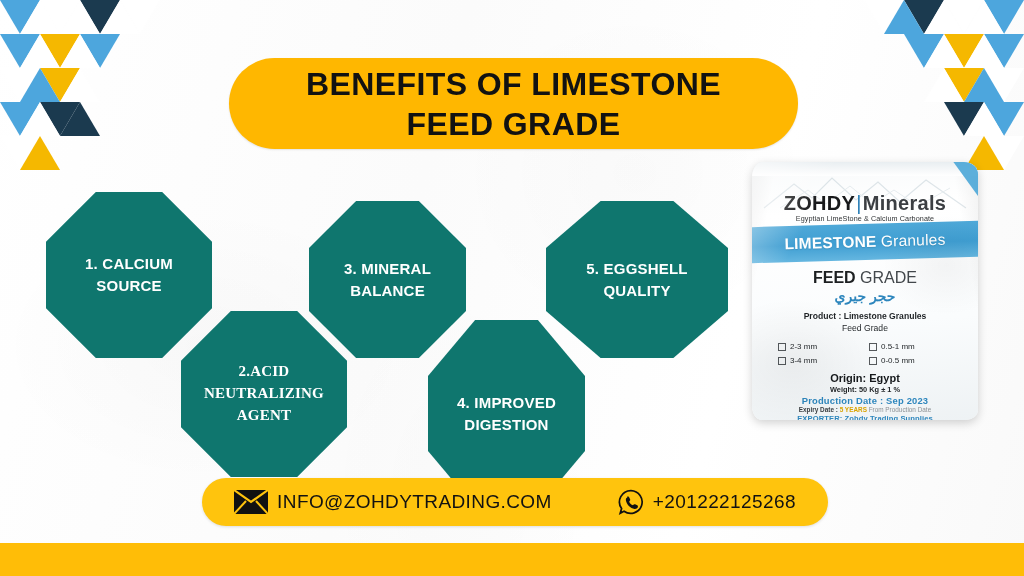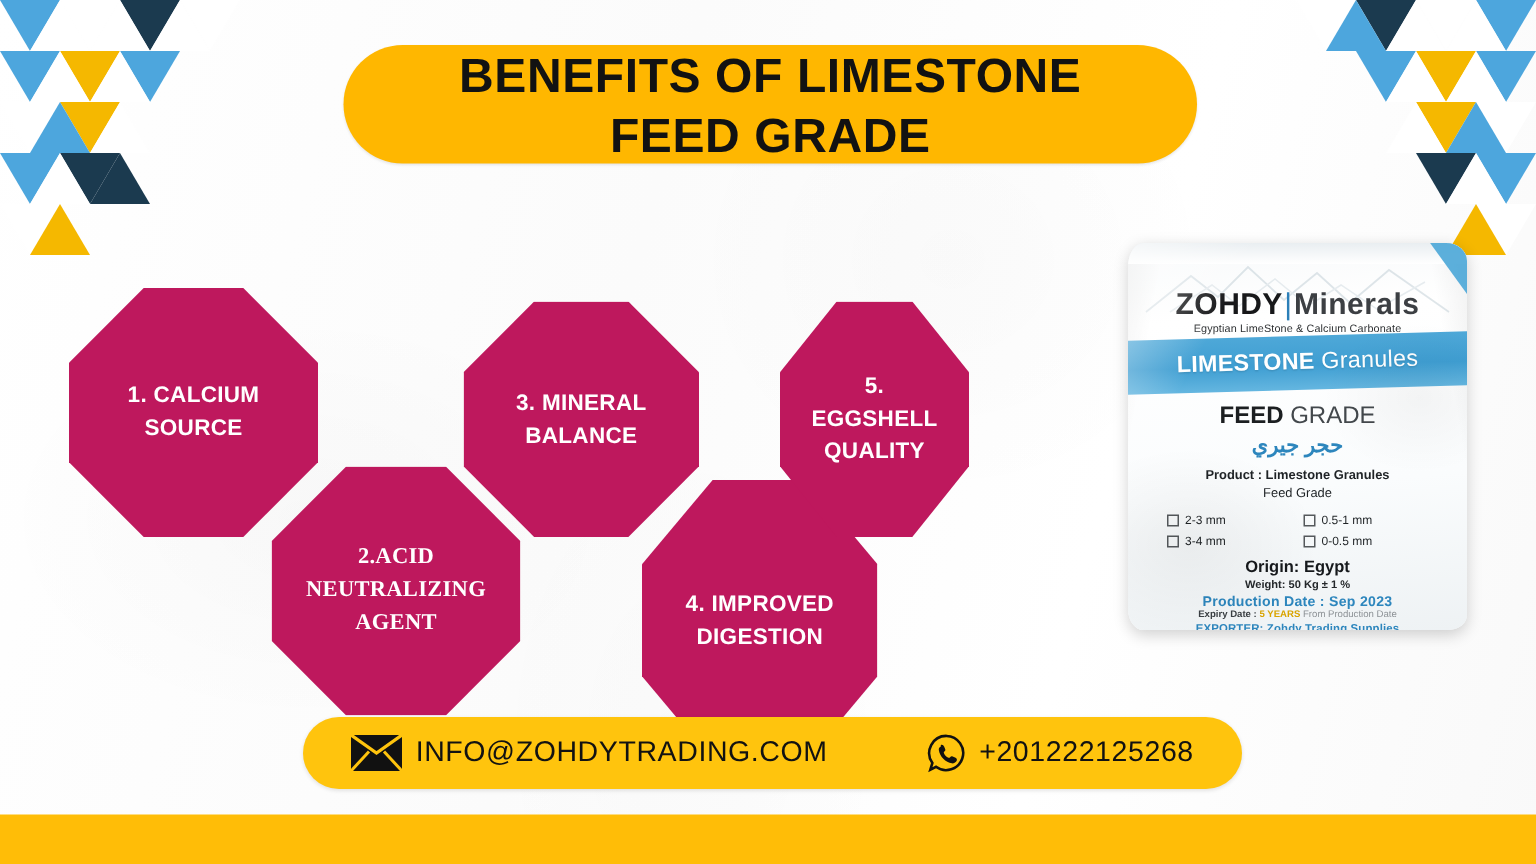--- a/index.html
+++ b/index.html
@@ -26,64 +26,65 @@
       linear-gradient(105deg, #ffffff 0%, #fbfbfb 40%, #ffffff 70%, #f9f9f9 100%);
   }
   .tri-corner { position: absolute; top: 0; }
   .tri-left { left: 0; }
   .tri-right { right: 0; }
 
   
   .title-banner {
     position: absolute;
     left: 229px;
-    top: 30px;
+    top: 58px;
     width: 569px;
-    height: 79px;
+    height: 91px;
     border-radius: 52px;
     background: #ffb700;
     display: flex;
+    align-items: center;
     justify-content: center;
     box-shadow: 0 1px 2px rgba(0,0,0,0.10);
   }
   .title-text {
     color: #121212;
     font-weight: bold;
     font-size: 32px;
     line-height: 1.25;
     letter-spacing: 0.4px;
     text-align: center;
     text-transform: uppercase;
     padding: 0 18px;
   }
 
   
   .octagon {
     position: absolute;
-    background: #be185d;
+    background: #0f766e;
     clip-path: polygon(30% 0%, 70% 0%, 100% 30%, 100% 70%, 70% 100%, 30% 100%, 0% 70%, 0% 30%);
     display: flex;
     align-items: center;
     justify-content: center;
     text-align: center;
   }
   .octagon span {
     color: #ffffff;
     font-weight: bold;
     font-size: 15px;
     line-height: 1.45;
     letter-spacing: 0.2px;
     padding: 0 14px;
     text-transform: uppercase;
   }
   .oct-1 { left: 46px;  top: 192px; width: 166px; height: 166px; }
   .oct-2 { left: 181px; top: 311px; width: 166px; height: 166px; font-family: Liberation Serif, serif; }
   .oct-3 { left: 309px; top: 201px; width: 157px; height: 157px; }
   .oct-4 { left: 428px; top: 320px; width: 157px; height: 187px; }
-  .oct-5 { left: 520px; top: 201px; width: 126px; height: 157px; }
+  .oct-5 { left: 546px; top: 201px; width: 182px; height: 157px; }
 
   
   .bag {
     position: absolute;
     left: 752px;
     top: 162px;
     width: 226px;
     height: 258px;
     border-radius: 10px 14px 12px 10px / 16px 12px 10px 14px;
     background:

